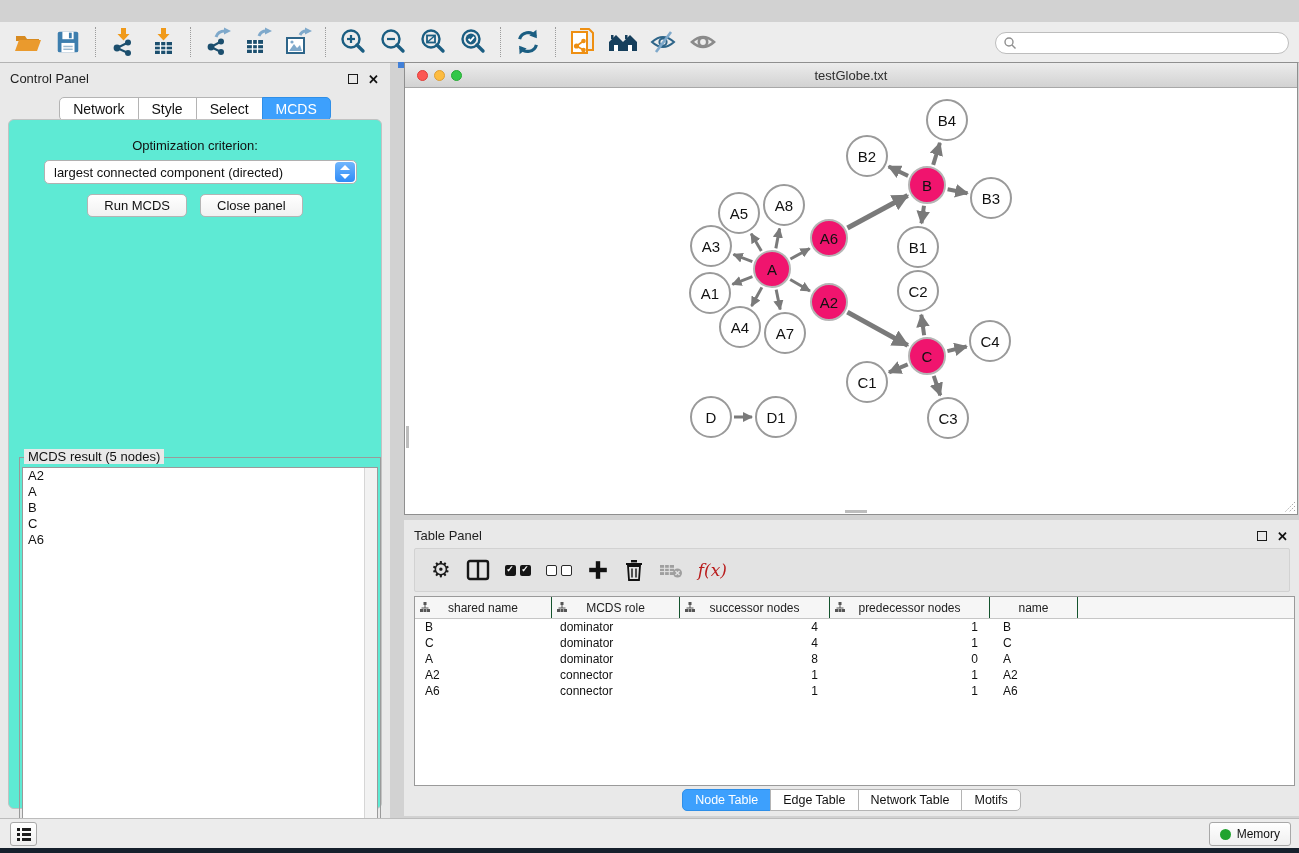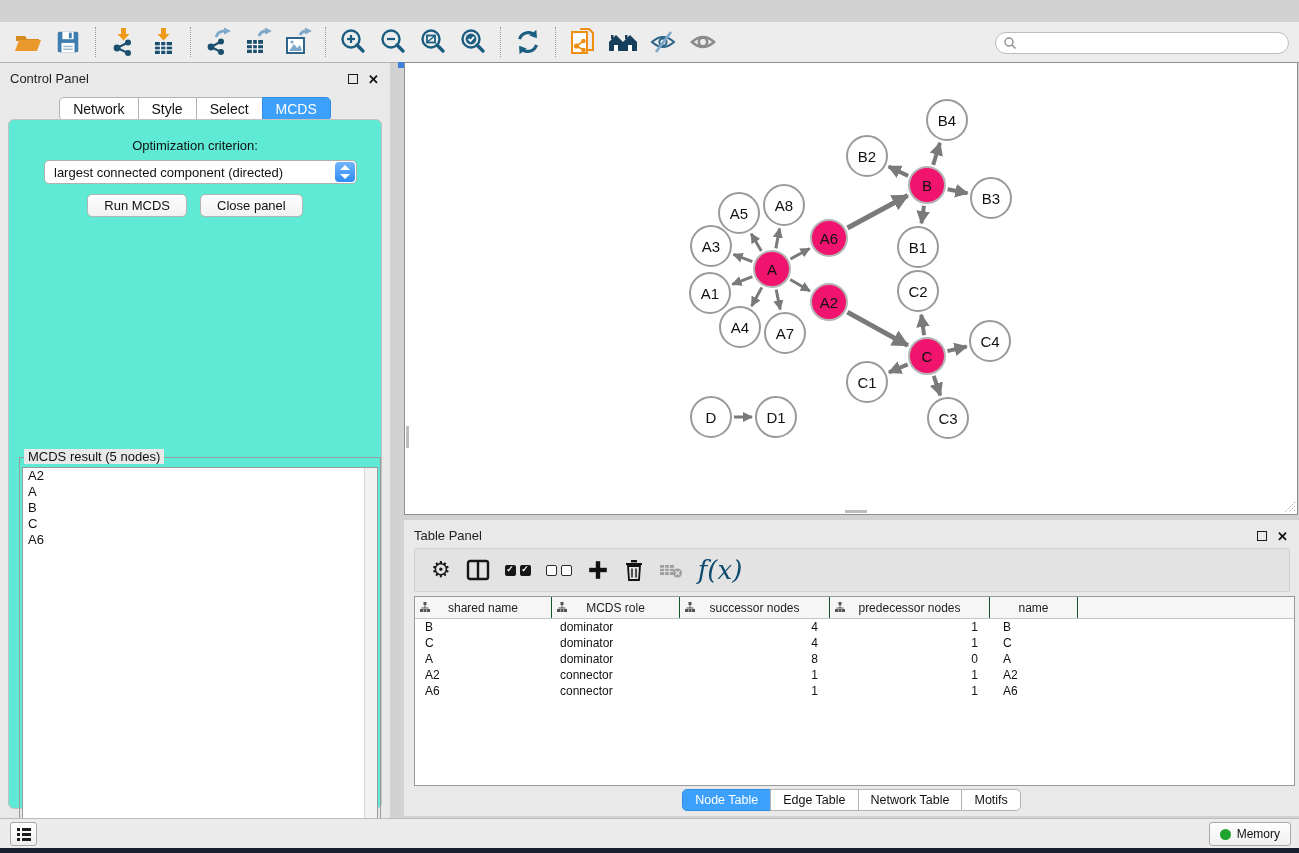--- a/index.html
+++ b/index.html
@@ -84,21 +84,21 @@
   
   .tpanel { position:absolute; left:404px; top:520px; width:895px; height:296px; background:#e9e9e9; }
   .tpanel .float-ic { right:32px; } .tpanel .close-ic { right:11px; }
   .ttoolbar { position:absolute; left:10px; right:9px; top:28px; height:44px; background:#e3e3e3;
     border:1px solid #d2d2d2; border-radius:2px; display:flex; align-items:center; gap:15px; padding-left:16px; }
   .gear::before { content:"\2699"; font-size:22px; color:#1a1a1a; line-height:22px; }
   .chkpair { display:flex; gap:4px; }
   .chk { width:11px; height:11px; background:#161616; border-radius:2px; position:relative; }
   .chk::after { content:"\2713"; position:absolute; left:1.5px; top:-1px; color:#fff; font-size:9px; font-weight:bold; }
   .unchk { width:11px; height:11px; border:1.7px solid #2a2a2a; border-radius:2px; background:#fff; }
-  .fx { font-family:"DejaVu Serif", serif; font-style:italic; font-size:26px; color:#0c4a6e; }
+  .fx { font-family:"DejaVu Serif", serif; font-style:italic; font-size:17px; color:#b91c1c; }
   .ttable { position:absolute; left:10px; top:76px; width:881px; height:190px; background:#fff; border:1px solid #9a9a9a; overflow:hidden; }
   .thead { display:flex; height:22px; background:#f6f6f6; border-bottom:1px solid #c6c6c6; }
   .th { position:relative; display:flex; align-items:center; justify-content:center; font-size:12px; color:#222;
     border-right:1px solid #14532d; flex:0 0 auto; }
   .th .colic { position:absolute; left:5px; top:5px; }
   .trow { display:flex; height:16px; }
   .td { font-size:12px; color:#111; line-height:16px; flex:0 0 auto; white-space:nowrap; overflow:hidden; }
   .td.l { text-align:left; } .td.r { text-align:right; }
   .ttabs { position:absolute; left:0; right:0; top:269px; display:flex; justify-content:center; }
   .ttabs .tab { font-size:12.5px; padding:3px 12px; }
@@ -310,20 +310,26 @@
               <div class="li">A6</div>
             </div>
           <div class="scrolltrack"></div>
         </div>
       </div>
     </div>
   </div>
 
   <div class="active-corner"></div>
   <div class="netwin">
+    <div class="wtitle">
+      <span class="wtl red"></span>
+      <span class="wtl yel"></span>
+      <span class="wtl grn"></span>
+      <span class="wt">testGlobe.txt</span>
+    </div>
     <div class="canvas" id="net-canvas">
         <svg class="edges" width="892" height="426">
           <defs>
             <marker id="arr" viewBox="0 0 10 10" refX="9" refY="5" markerWidth="3.4" markerHeight="3.4" orient="auto-start-reverse">
               <path d="M0,0 L10,5 L0,10 Z" fill="#7a7a7a"></path>
             </marker>
           </defs>
           <line x1="356.33846153846156" y1="162.90769230769232" x2="346.18461538461537" y2="145.6769230769231" stroke="#7a7a7a" stroke-width="3" marker-end="url(#arr)"></line>
           <line x1="370.8700592360539" y1="160.35968407437923" x2="374.57707515879554" y2="140.58893248642372" stroke="#7a7a7a" stroke-width="3" marker-end="url(#arr)"></line>
           <line x1="347.35035698573034" y1="173.5911182077344" x2="328.456734873451" y2="166.46729347687497" stroke="#7a7a7a" stroke-width="3" marker-end="url(#arr)"></line>

